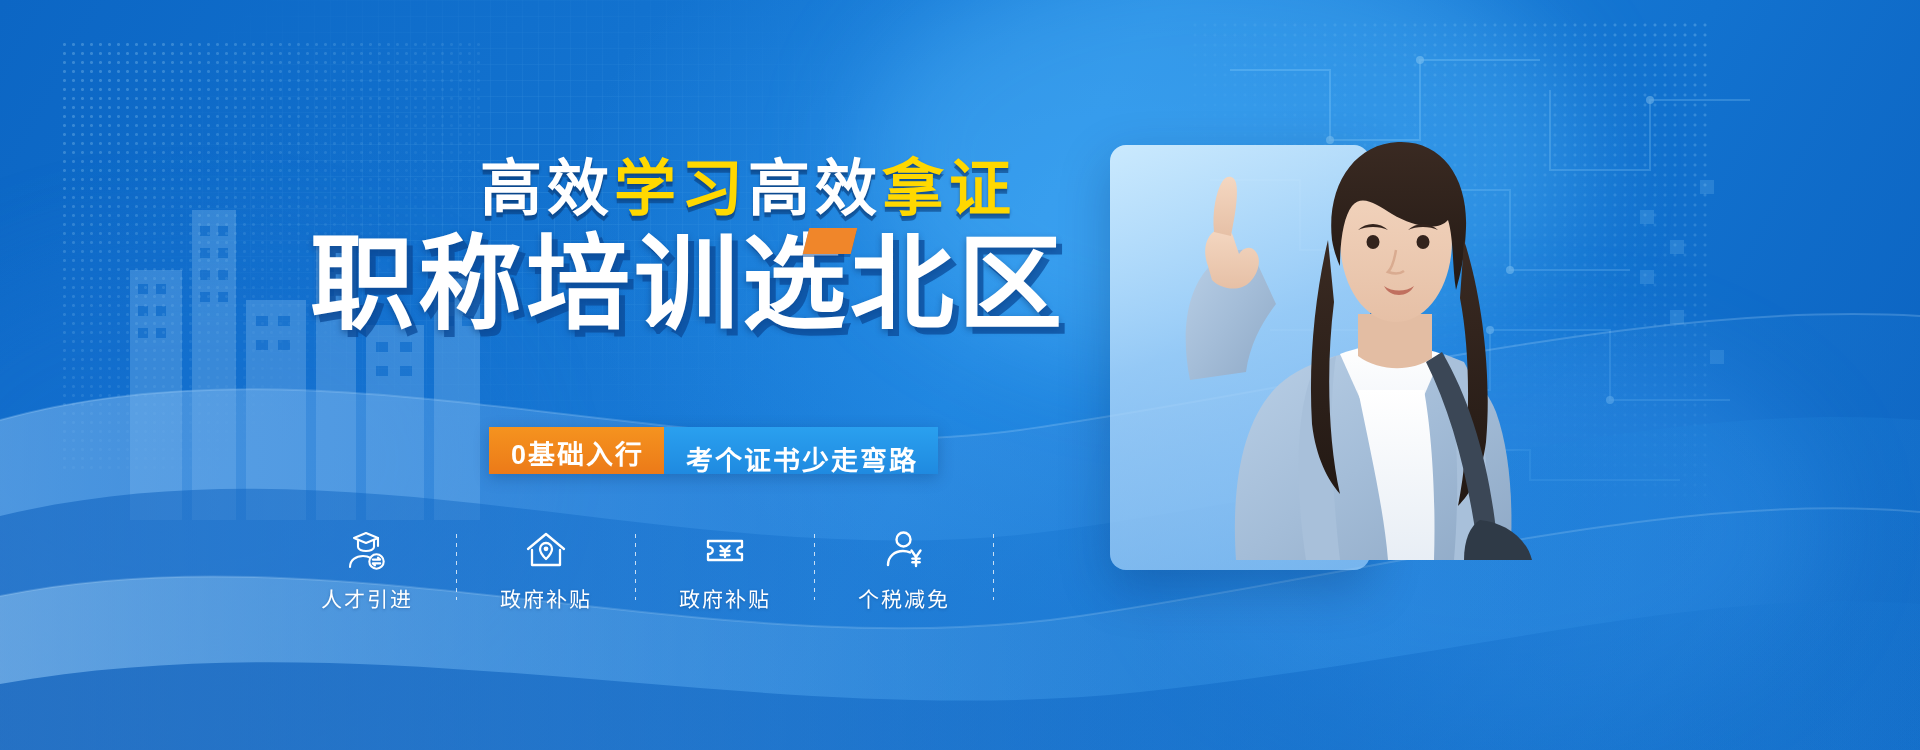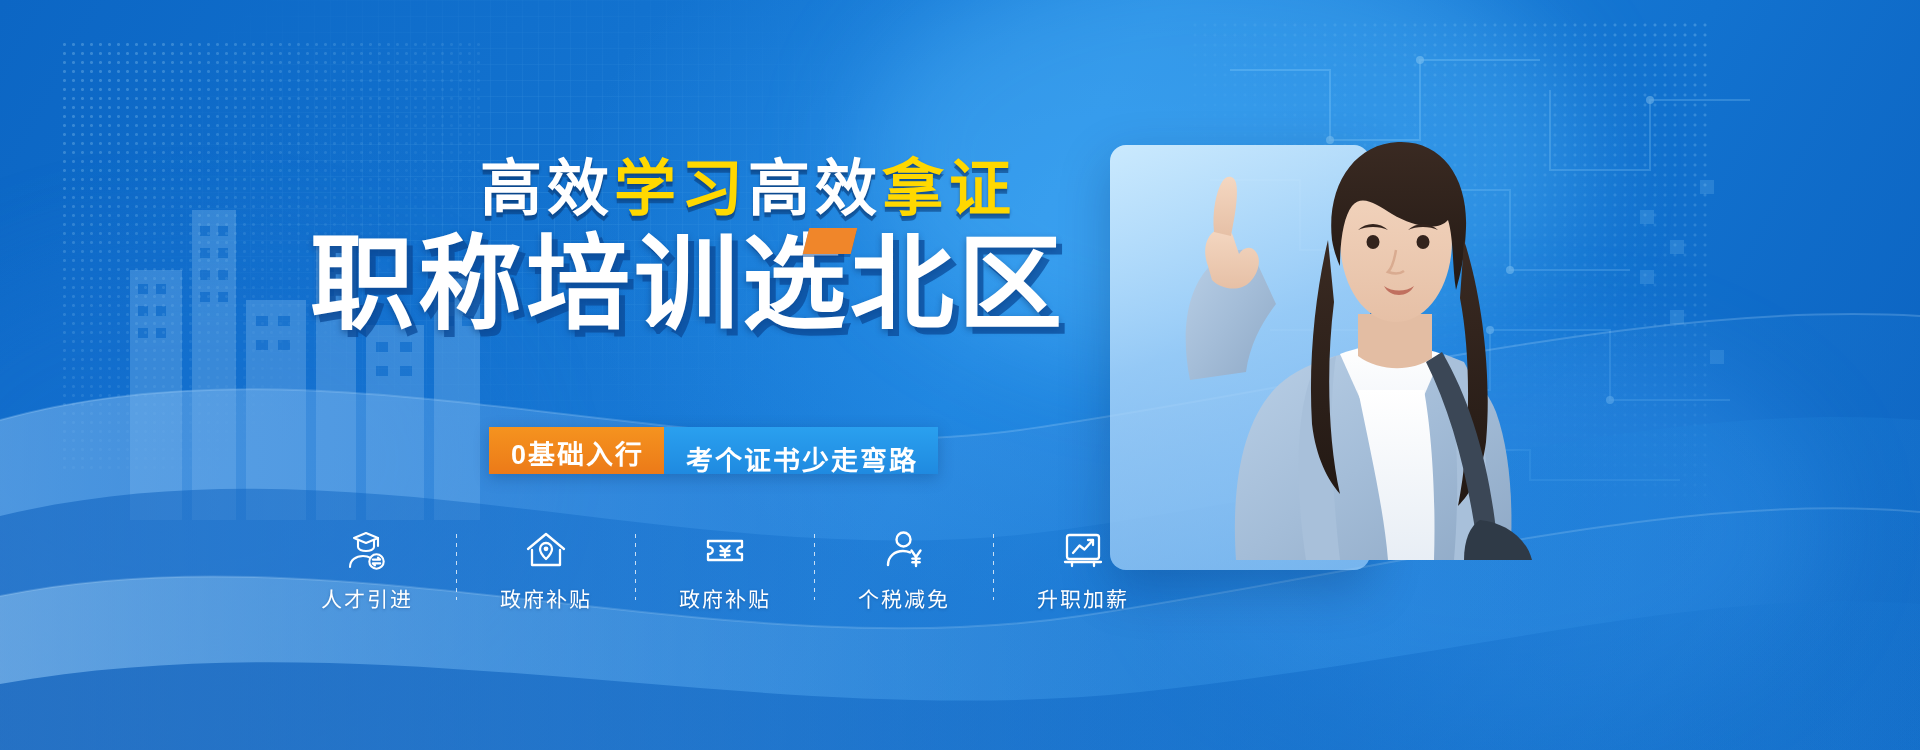--- a/index.html
+++ b/index.html
@@ -386,29 +386,16 @@
             <path d="M30.4 30.6 H37.6"></path>
             <path d="M30.4 34.2 H37.6"></path>
             <path d="M34 29 V38"></path>
           </svg>
         </span>
         <span class="feature-label">个税减免</span>
       </div>
 
       <div class="divider"></div>
 
-      <div class="feature">
-        <span class="feature-icon">
-          <svg viewBox="0 0 44 44" width="44" height="44" fill="none" stroke="#ffffff" stroke-width="2.3" stroke-linecap="round" stroke-linejoin="round">
-            <rect x="6" y="7" width="32" height="24" rx="2.5"></rect>
-            <path d="M12 25 L18.5 17.5 L23.5 21.5 L32 12"></path>
-            <path d="M27 12 H32 V17"></path>
-            <path d="M4 34 H40"></path>
-            <path d="M11 34 V38"></path>
-            <path d="M33 34 V38"></path>
-          </svg>
-        </span>
-        <span class="feature-label">升职加薪</span>
-      </div>
 
     </div>
   </div>
 </div>
 
 </body></html>

